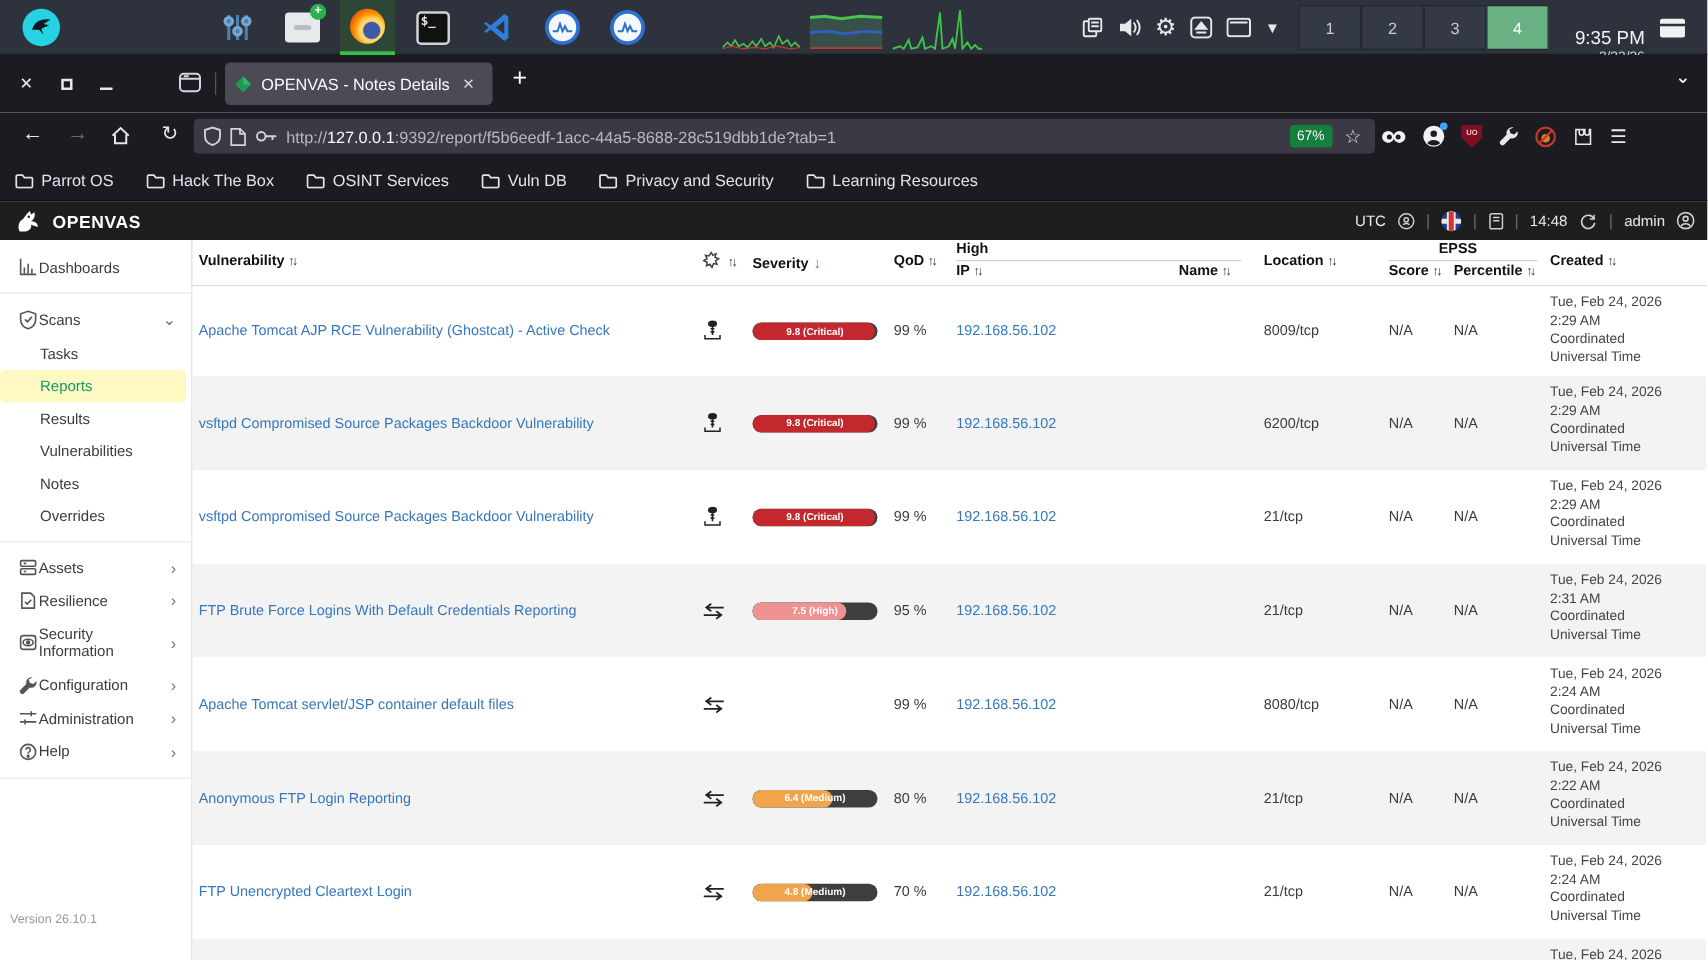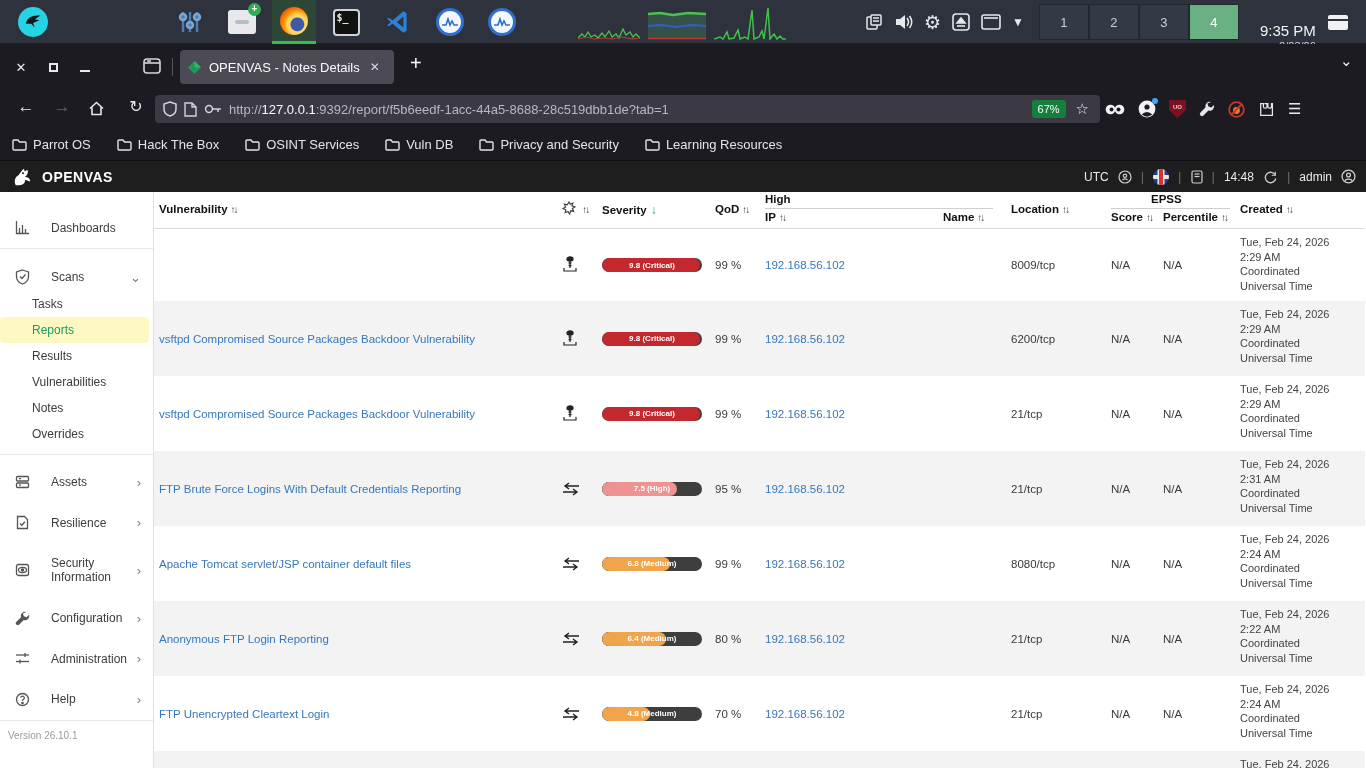--- a/index.html
+++ b/index.html
@@ -85,21 +85,21 @@
   .ah-sep { color:#6a6a6a; font-size:13px; }
   .flag { width:16px; height:16px; border-radius:50%; position:relative; overflow:hidden;
     background:linear-gradient(45deg,#1f3f94 0 100%); }
   .flag::before { content:""; position:absolute; left:0; top:6px; width:16px; height:4px; background:#e8e8e8; }
   .flag::after { content:""; position:absolute; left:6px; top:0; width:4px; height:16px; background:#d8342c;
     box-shadow:0 0 0 1.5px #e8e8e8; }
 
   
   .content { position:absolute; left:0; top:192px; width:1366px; height:576px; background:#fff; display:flex; }
   .sidebar { position:relative; width:154px; height:576px; border-right:1px solid #e0e0e0; padding-top:8px; flex:none; }
-  .sb-item { display:flex; align-items:center; gap:20px; padding:6px 8px 6px 14px; color:#3c3c3c; font-size:12px; position:relative;margin-top:14px; }
+  .sb-item { display:flex; align-items:center; gap:0; padding:6px 8px 6px 14px; color:#3c3c3c; font-size:12px; position:relative; }
   .sb-item .chev { position:absolute; right:12px; color:#777; font-size:13px; }
   .sb-sub { padding:6px 8px 6px 32px; color:#3c3c3c; font-size:12px; }
   .sb-sub.active { background:#fef9c3; color:#1a9b64; border-radius:4px; margin-right:4px; }
   .sb-div { height:1px; background:#e8e8e8; margin:7px 0; }
   .sb-icon { width:17px; display:flex; justify-content:center; color:#555; }
   .sb-version { position:absolute; left:8px; bottom:27px; font-size:10px; color:#9a9a9a; }
 
   .main { position:relative; width:1211px; height:576px; overflow:hidden; }
 
   
@@ -544,20 +544,23 @@
         <span class="h" style="left:789px; top:19px;text-align:right;"><span>Name</span><span class="sort">↑↓</span></span>
         <span class="h" style="left:857px; top:11px;"><span>Location</span><span class="sort">↑↓</span></span>
         <span class="h" style="left:957px; top:1px;margin-left:40px;">EPSS</span>
         <div class="grp-line" style="left:957px; top:16px; width:119px;"></div>
         <span class="h" style="left:957px; top:19px;"><span>Score</span><span class="sort">↑↓</span></span>
         <span class="h" style="left:1009px; top:19px;"><span>Percentile</span><span class="sort">↑↓</span></span>
         <span class="h" style="left:1086px; top:11px;"><span>Created</span><span class="sort">↑↓</span></span>
       </div>
       <div>
           <div class="trow first">
+    <div class="cell c-vuln">
+              <a class="vlink" href="#">Apache Tomcat AJP RCE Vulnerability (Ghostcat) - Active Check</a>
+            </div>
     <div class="cell c-sol">
       <span class="sol-ico">
         <svg width="16" height="18" viewBox="0 0 16 18" fill="none" stroke="#222" stroke-width="1.3">
                   <ellipse cx="8" cy="3" rx="3" ry="2" fill="#222"></ellipse>
                   <line x1="8" y1="5" x2="8" y2="12"></line>
                   <line x1="6.5" y1="7" x2="9.5" y2="7"></line>
                   <line x1="6.5" y1="9.5" x2="9.5" y2="9.5"></line>
                   <path d="M2 12 V15 H14 V12" stroke-width="1.2"></path>
                 </svg>
       </span>
@@ -714,26 +717,20 @@
             </div>
     <div class="cell c-sol">
 
       <span class="sol-ico">
         <svg width="18" height="14" viewBox="0 0 18 14" fill="none" stroke="#222" stroke-width="1.4">
                   <path d="M17 4 H4 M7 1 L3 4 L7 7"></path>
                   <path d="M1 10 H14 M11 7 L15 10 L11 13"></path>
                 </svg>
       </span>
     </div>
-    <div class="cell c-sev">
-      <div class="sevbar">
-        <div class="sev-fill medium" style="width: 68%;"></div>
-        <span class="sev-label">6.8 (Medium)</span>
-      </div>
-    </div>
     <div class="cell c-qod">
               <span>99 %</span>
             </div>
     <div class="cell c-ip">
               <a class="vlink" href="#">192.168.56.102</a>
             </div>
     <div class="cell c-loc">
               <span>8080/tcp</span>
             </div>
     <div class="cell c-score">

